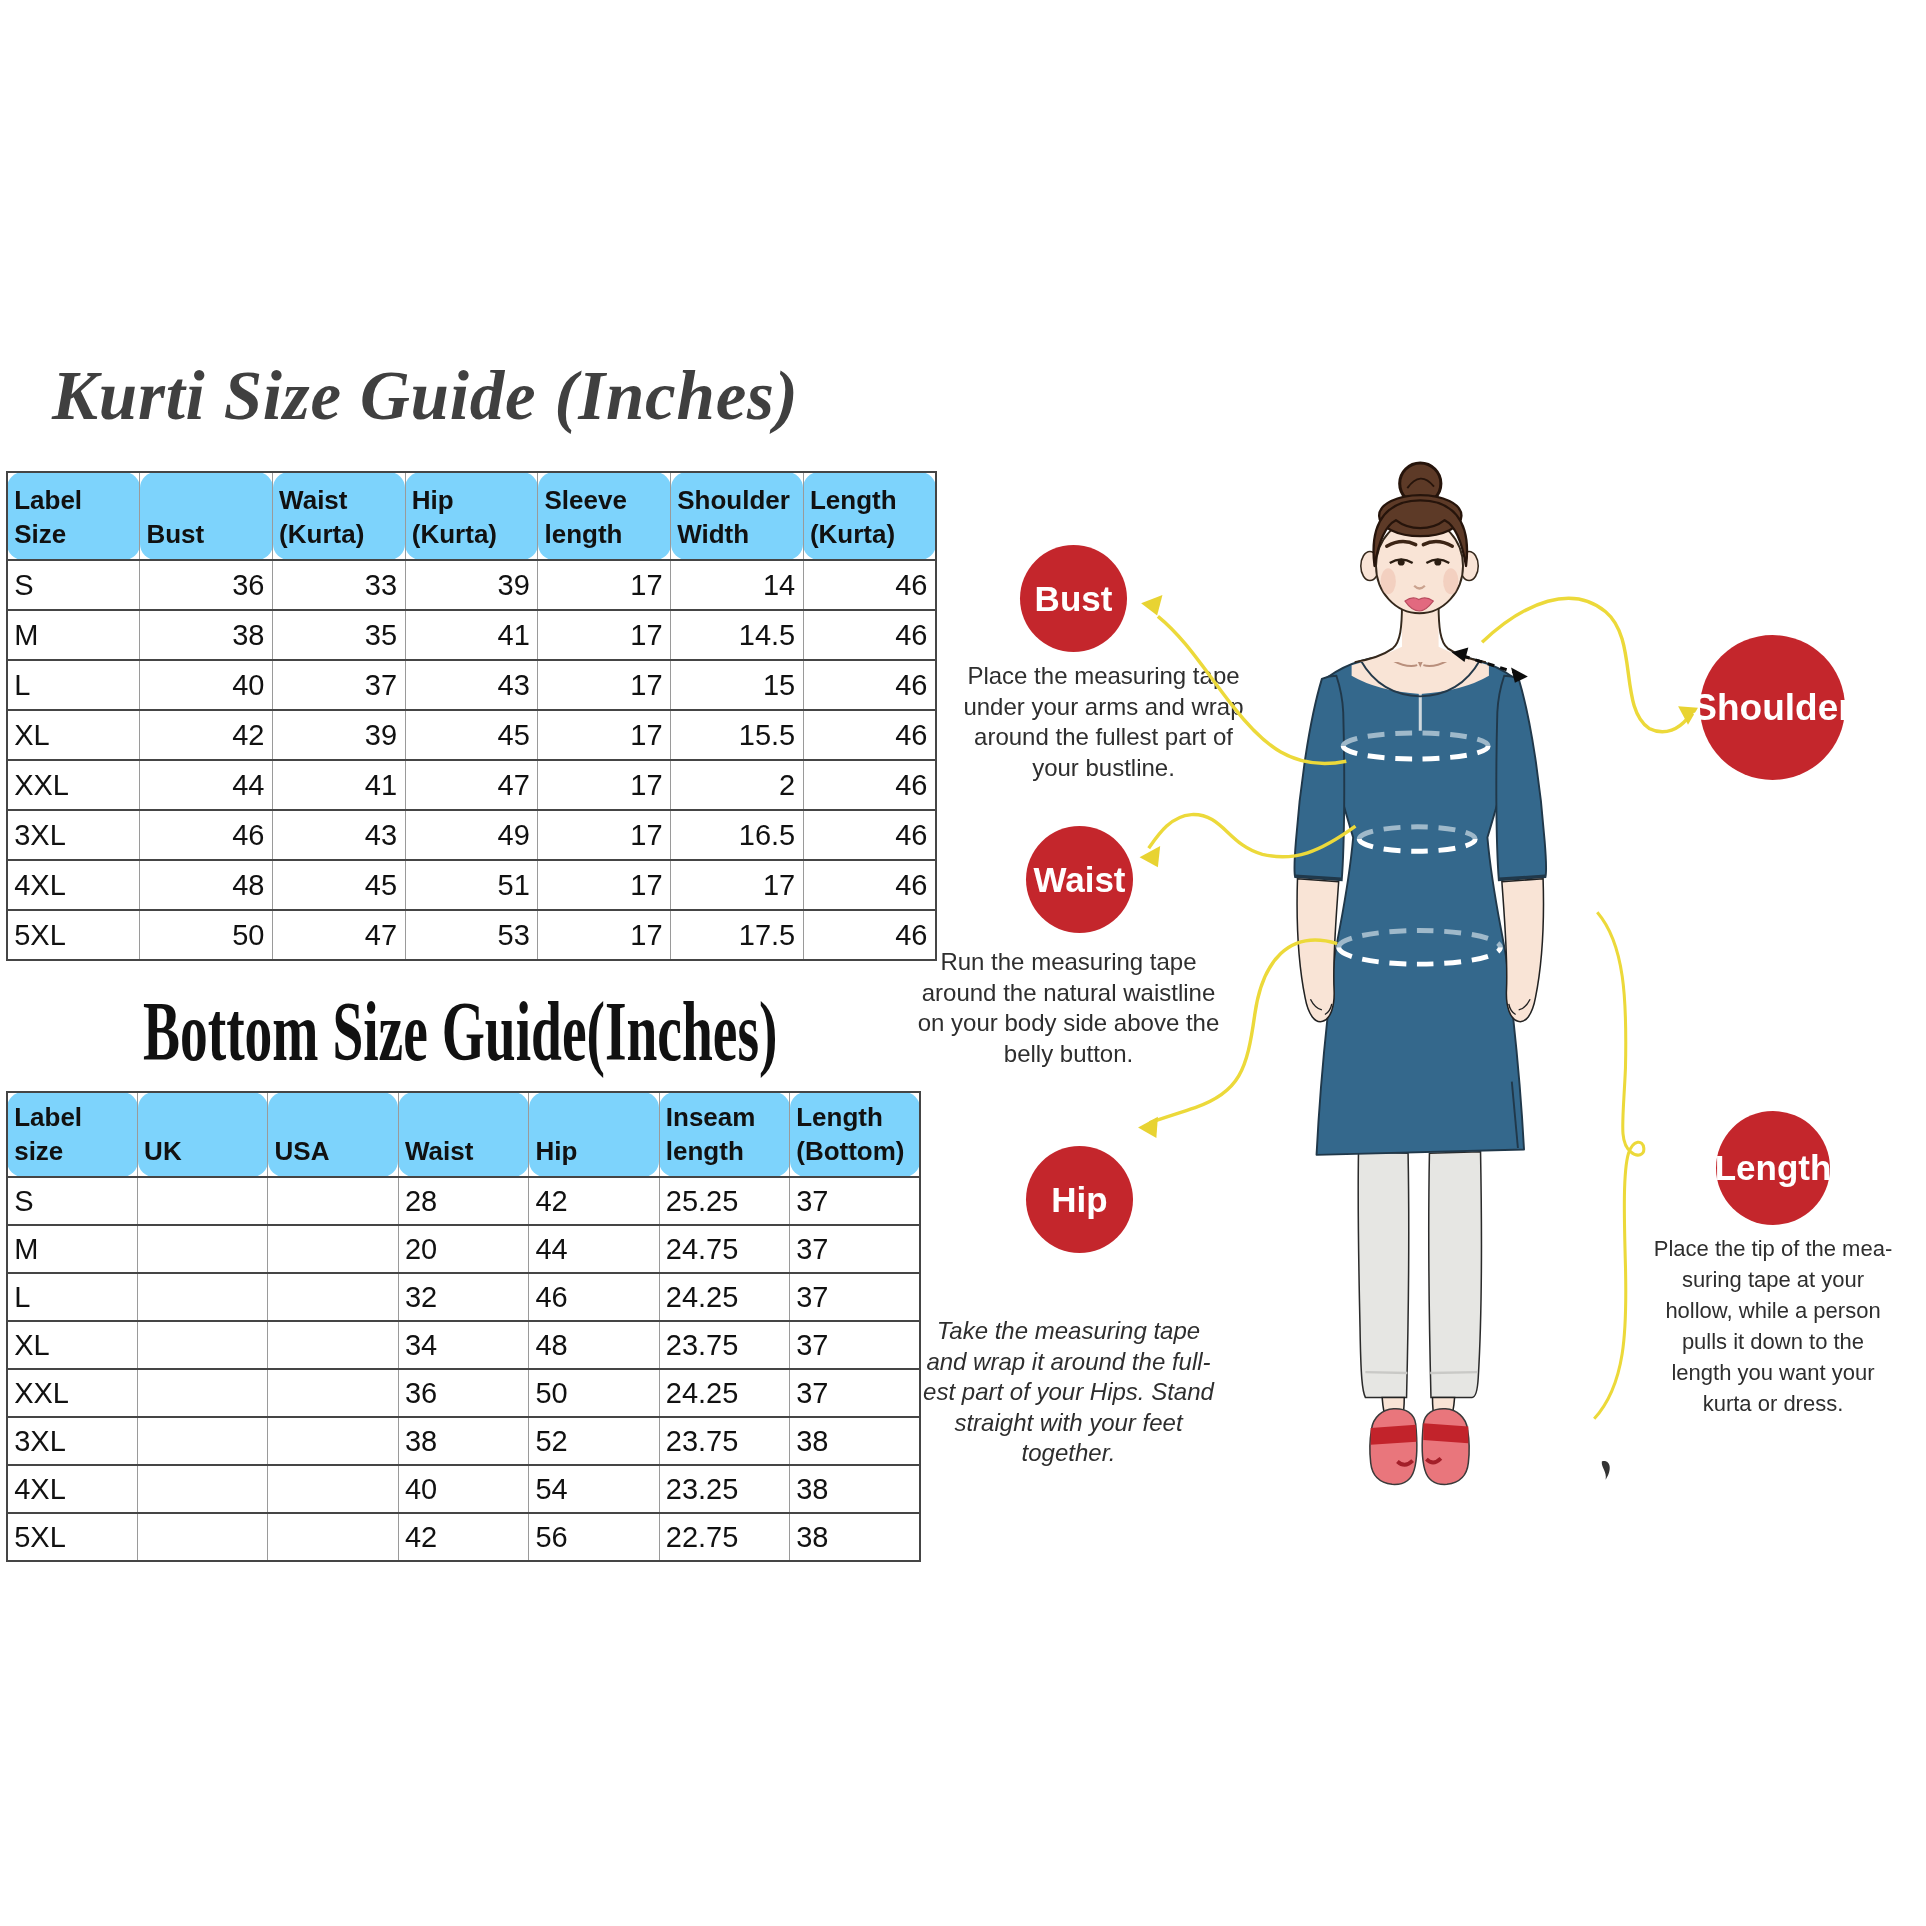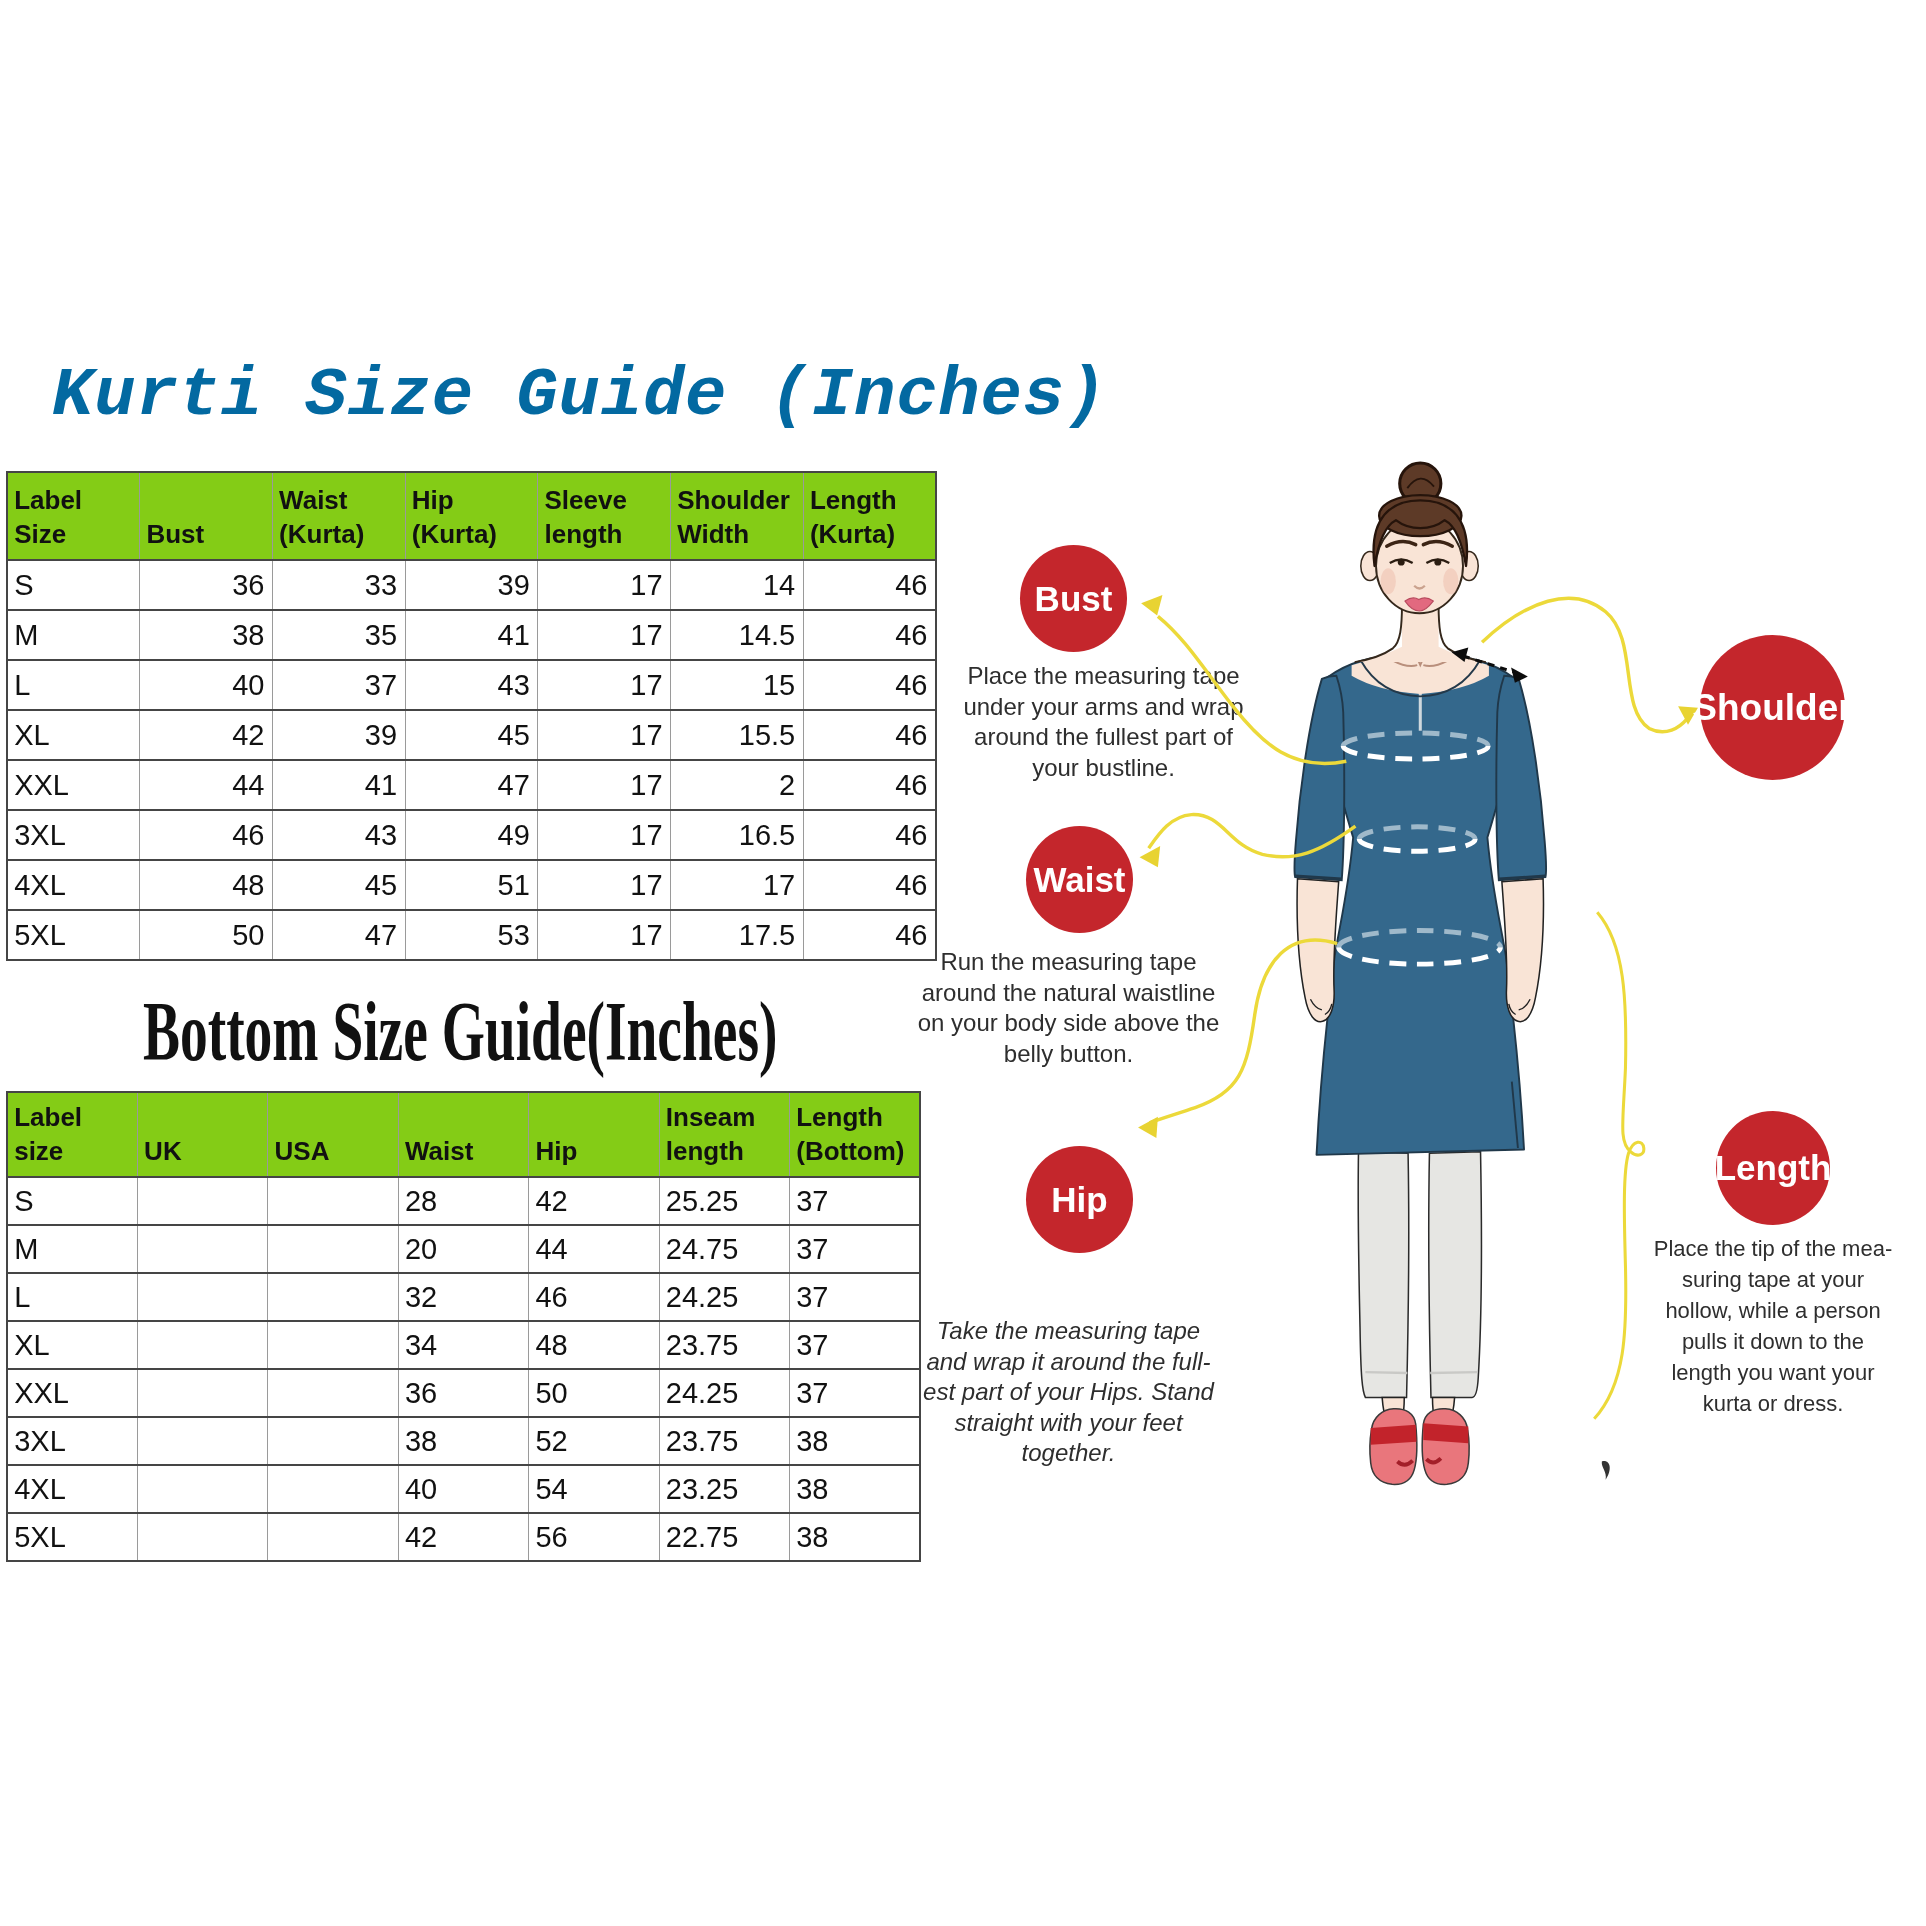--- a/index.html
+++ b/index.html
@@ -3,22 +3,22 @@
 <meta charset="utf-8">
 <style>
   html,body { margin:0; padding:0; background:#fff; }
   .canvas {
     position:relative; width:1926px; height:1926px; background:#ffffff;
     font-family:"Liberation Sans", sans-serif; overflow:hidden;
   }
   
   .kurti-title {
     position:absolute; left:52px; top:357px;
-    font-family:Liberation Mono, monospace; font-style:italic; font-weight:bold;
-    font-size:69px; color:#0369a1; white-space:nowrap; letter-spacing:0.8px;
+    font-family:Liberation Serif, serif; font-style:italic; font-weight:bold;
+    font-size:69px; color:#404040; white-space:nowrap; letter-spacing:0.8px;
   }
   .bottom-title {
     position:absolute; left:143px; top:983px;
     font-family:"Liberation Serif", serif; font-weight:bold;
     font-size:84px; color:#111; white-space:nowrap;
     transform:scaleX(0.66); transform-origin:left top;
   }
   
   .table-wrap { position:absolute; z-index:1; }
   #kurti-table-wrap  { left:6.1px;  top:471px;  width:931px; }
@@ -26,23 +26,23 @@
   table.size-table {
     width:100%; table-layout:fixed; border-collapse:collapse;
     border:2.3px solid #454545; background:#fff;
   }
   table.size-table th, table.size-table td {
     border-left:1.5px solid #9a9a9a; border-right:1.5px solid #9a9a9a;
     border-top:2.3px solid #454545; border-bottom:2.3px solid #454545;
     box-sizing:border-box; overflow:hidden;
   }
   table.size-table th {
-    background:#84cc16; vertical-align:bottom; text-align:left;
+    background:#7dd3fc; vertical-align:bottom; text-align:left;
     font-weight:bold; font-size:26px; line-height:1.32;
-    padding:4.6px 3.1px 7.6px 6.1px; white-space:pre-line; color:#111;
+    padding:4.6px 3.1px 7.6px 6.1px; white-space:pre-line; color:#111;border-radius:16px;
   }
   #kurti-table-wrap th { height:88px; }
   #bottom-table-wrap th { height:85px; }
   table.size-table td {
     font-size:29px; color:#111; vertical-align:middle; padding:0 7.6px;
   }
   #kurti-table-wrap td { height:50px; }
   #bottom-table-wrap td { height:48px; }
   table.align-right td { text-align:right; }
   table.align-right td:first-child { text-align:left; padding-left:6.1px; }

